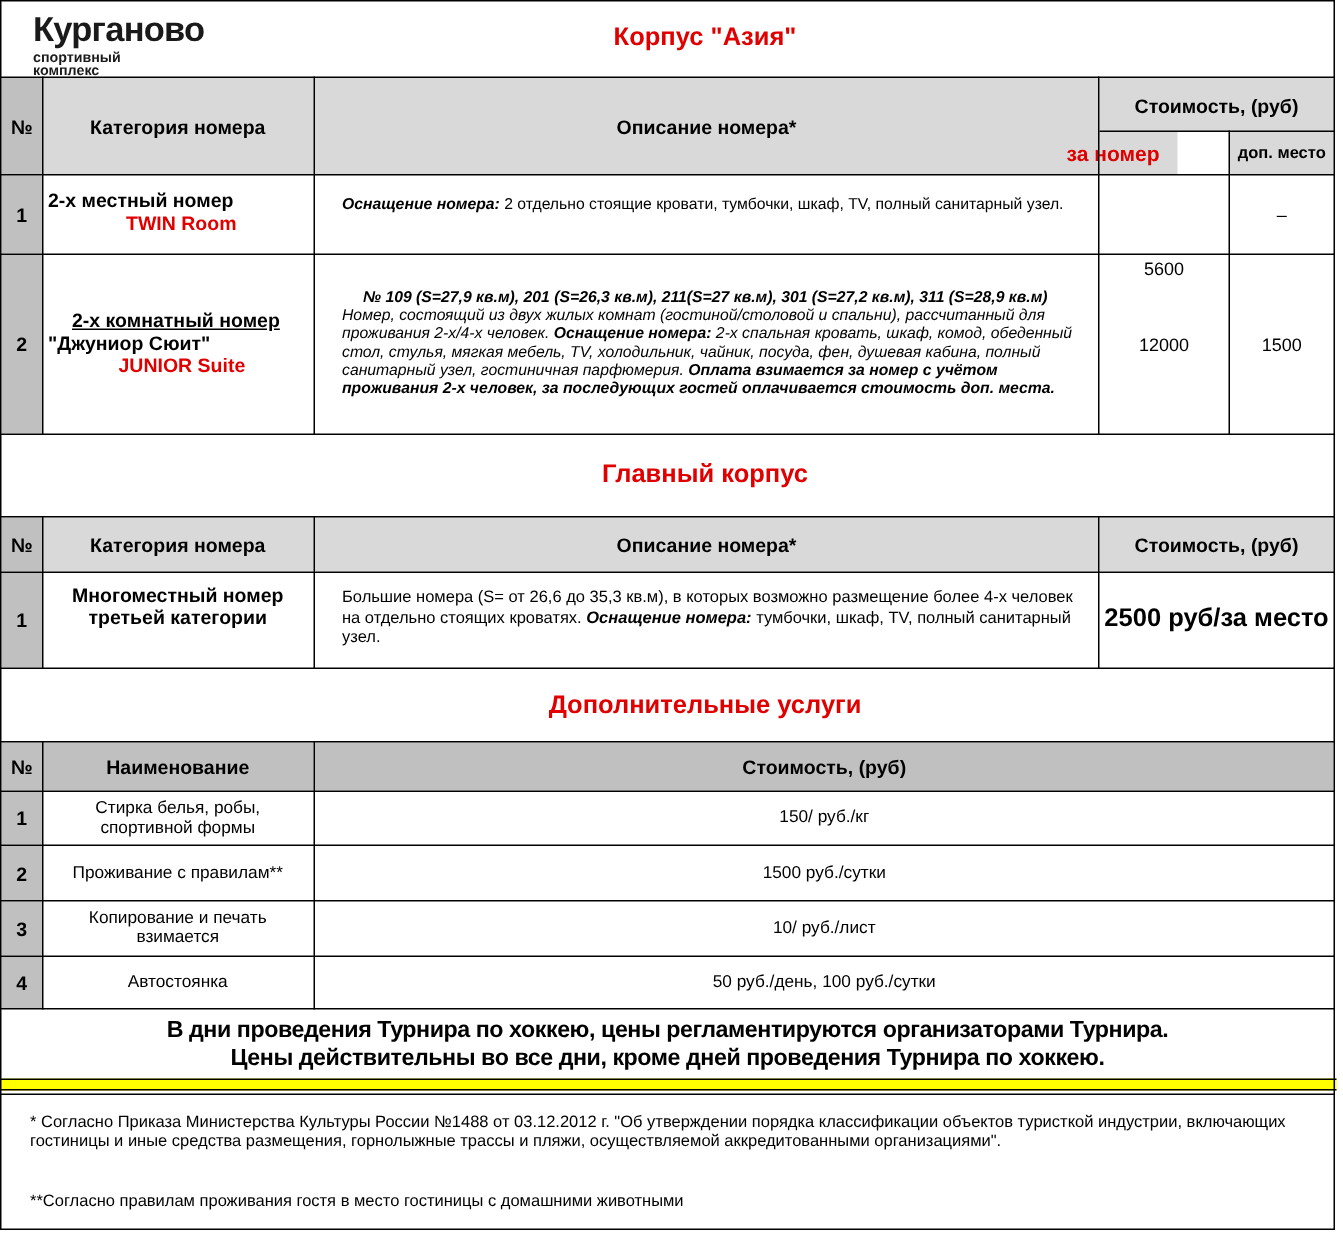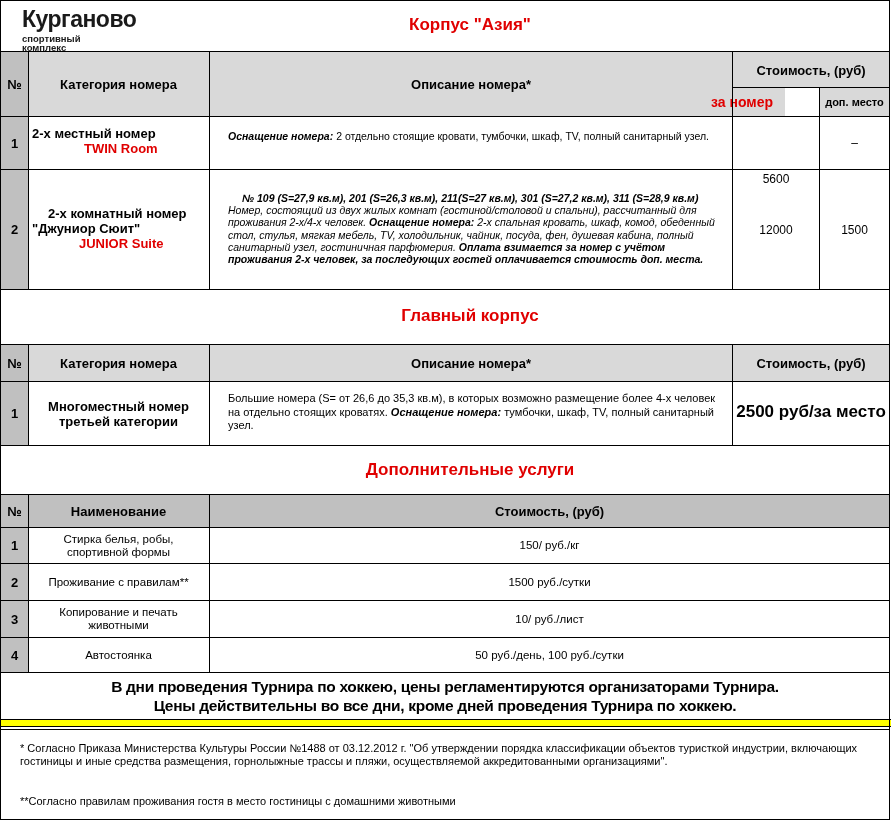--- a/index.html
+++ b/index.html
@@ -55,40 +55,40 @@
     <div class="red" style="padding-left:52px;">TWIN Room</div>
   </div>
   <div class="abs desc" style="left:228px; top:130px; width:502px;">
     <div><b><i>Оснащение номера:</i></b><span> 2 отдельно стоящие кровати, тумбочки, шкаф,  TV, полный санитарный узел.</span></div>
   </div>
   <div class="cell price" style="left:733px; top:117px; width:86px; height:52px;margin-top:36px;">5600</div>
   <div class="cell price" style="left:820px; top:117px; width:69px; height:52px;">–</div>
 
   <div class="cell num" style="left:1px; top:170px; width:27px; height:119px;">2</div>
   <div class="abs cat" style="left:32px; top:206px; width:176px;">
-    <div style="padding-left:16px;">2-х комнатный номер</div>
+    <div style="padding-left:16px;text-decoration:underline;">2-х комнатный номер</div>
     <div>"Джуниор Сюит"</div>
     <div class="red" style="padding-left:47px;">JUNIOR Suite</div>
   </div>
   <div class="abs desc" style="left:228px; top:192px; width:504px;">
     <div style="padding-left:14px;"><b><i>№ 109 (S=27,9 кв.м), 201 (S=26,3 кв.м),  211(S=27 кв.м), 301 (S=27,2 кв.м), 311 (S=28,9 кв.м)</i></b></div>
     <div><i>Номер, состоящий из двух жилых комнат (гостиной/столовой и спальни), рассчитанный для проживания 2-х/4-х человек. </i><b><i>Оснащение номера:</i></b><i> 2-х спальная кровать, шкаф, комод, обеденный стол, стулья, мягкая мебель, TV, холодильник, чайник, посуда, фен, душевая кабина, полный санитарный узел,  гостиничная парфюмерия. </i><b><i>Оплата взимается за номер с учётом проживания 2-х человек, за последующих гостей оплачивается стоимость доп. места.</i></b></div>
   </div>
   <div class="cell price" style="left:733px; top:170px; width:86px; height:119px;">12000</div>
   <div class="cell price" style="left:820px; top:170px; width:69px; height:119px;">1500</div>
 
   <div class="cell title-red" style="left:210px; top:302px; width:520px; height:28px;">Главный корпус</div>
 
   <div class="cell num" style="left:1px; top:345px; width:27px; height:36px;">№</div>
   <div class="cell hdr" style="left:28px; top:345px; width:181px; height:36px;">Категория номера</div>
   <div class="cell hdr" style="left:210px; top:345px; width:522px; height:36px;">Описание номера*</div>
   <div class="cell hdr" style="left:733px; top:345px; width:156px; height:36px;">Стоимость, (руб)</div>
 
   <div class="cell num" style="left:1px; top:382px; width:27px; height:63px;">1</div>
-  <div class="cell cat" style="left:28px; top:382px; width:181px; height:63px; flex-direction:column;">
+  <div class="cell cat" style="left:28px; top:372px; width:181px; height:63px; flex-direction:column;">
     <div>Многоместный номер</div>
     <div>третьей категории</div>
   </div>
   <div class="abs desc" style="left:228px; top:392px; width:500px; font-size:11px; line-height:13.5px;">
     <span>Большие номера (S= от 26,6 до 35,3 кв.м), в которых возможно размещение более 4-х человек на отдельно стоящих кроватях. </span><b><i>Оснащение номера:</i></b><span> тумбочки, шкаф,  TV, полный санитарный узел.</span>
   </div>
   <div class="cell price" style="left:733px; top:380px; width:156px; height:63px; font-size:17px;font-weight:bold;">2500 руб/за место</div>
 
   <div class="cell title-red" style="left:210px; top:456px; width:520px; height:28px;">Дополнительные услуги</div>
 
@@ -103,21 +103,21 @@
   </div>
   <div class="cell svc" style="left:210px; top:528px; width:679px; height:35px;">150/ руб./кг</div>
 
   <div class="cell num" style="left:1px; top:564px; width:27px; height:36px;">2</div>
   <div class="cell svc" style="left:28px; top:564px; width:181px; height:36px;">Проживание с правилам**</div>
   <div class="cell svc" style="left:210px; top:564px; width:679px; height:36px;">1500 руб./сутки</div>
 
   <div class="cell num" style="left:1px; top:601px; width:27px; height:36px;">3</div>
   <div class="cell svc" style="left:28px; top:601px; width:181px; height:36px; flex-direction:column;">
     <div>Копирование и печать</div>
-    <div>животными</div>
+    <div>взимается</div>
   </div>
   <div class="cell svc" style="left:210px; top:601px; width:679px; height:36px;">10/ руб./лист</div>
 
   <div class="cell num" style="left:1px; top:638px; width:27px; height:34px;">4</div>
   <div class="cell svc" style="left:28px; top:638px; width:181px; height:34px;">Автостоянка</div>
   <div class="cell svc" style="left:210px; top:638px; width:679px; height:34px;">50 руб./день, 100 руб./сутки</div>
 
   <div class="cell notice" style="left:1px; top:673px; width:888px; height:46px; flex-direction:column;">
     <div>В дни проведения Турнира по хоккею, цены регламентируются организаторами Турнира.</div>
     <div>Цены действительны во все дни, кроме дней проведения Турнира по хоккею.</div>

